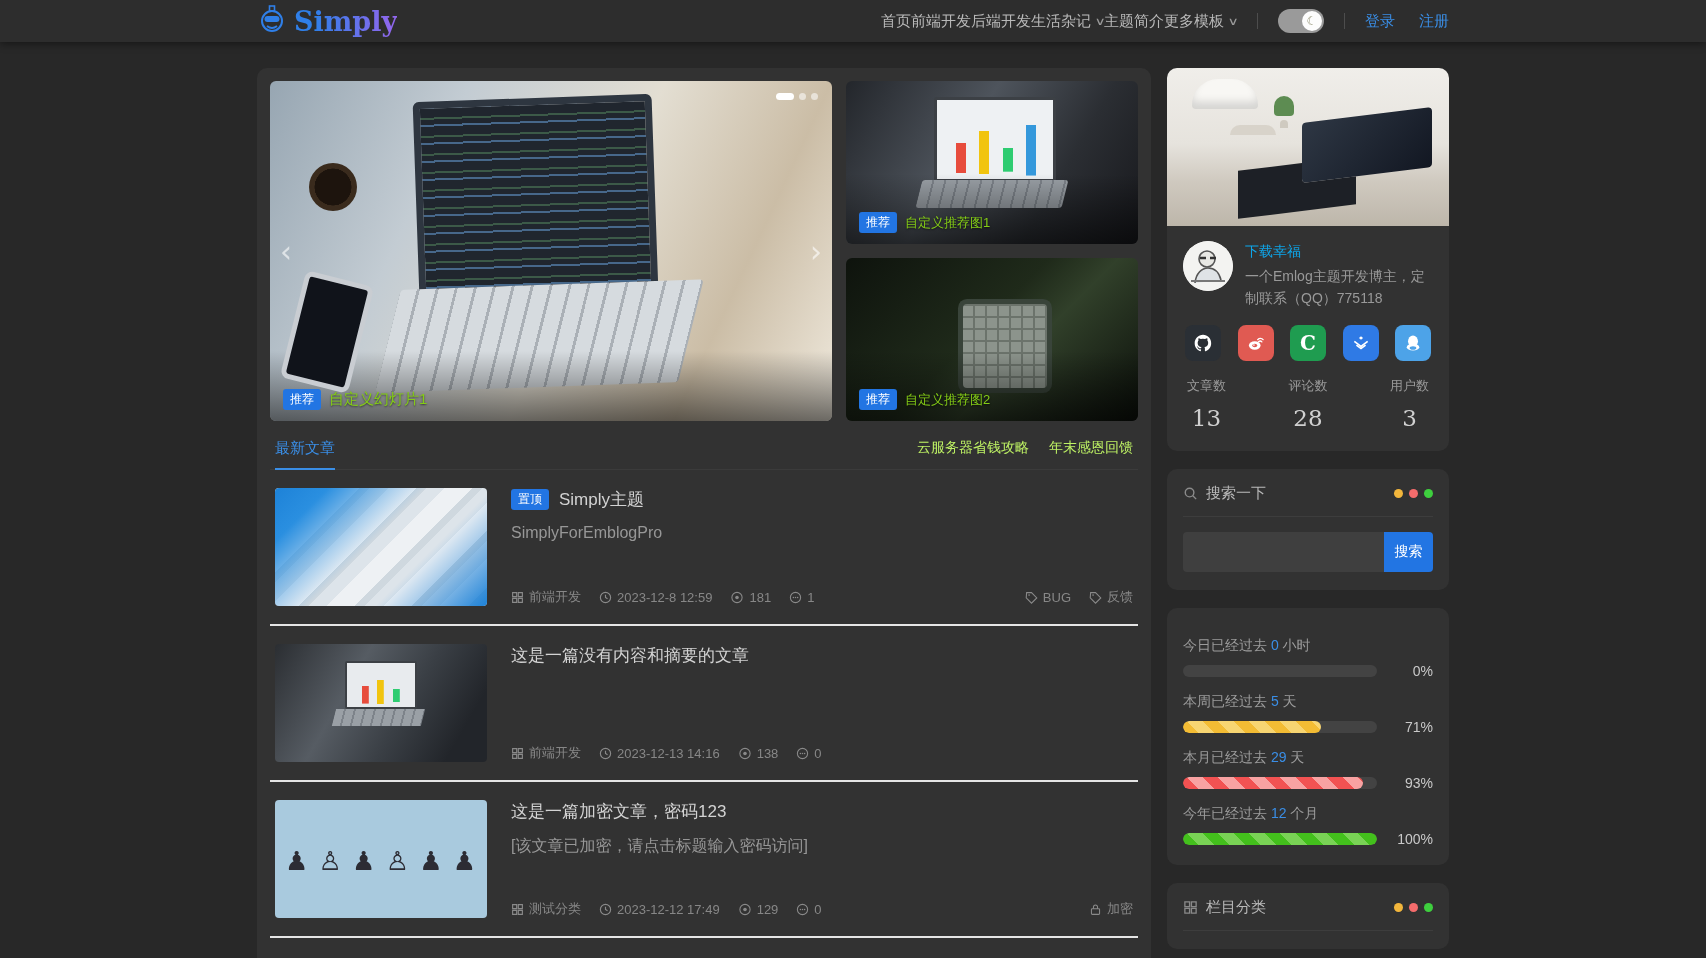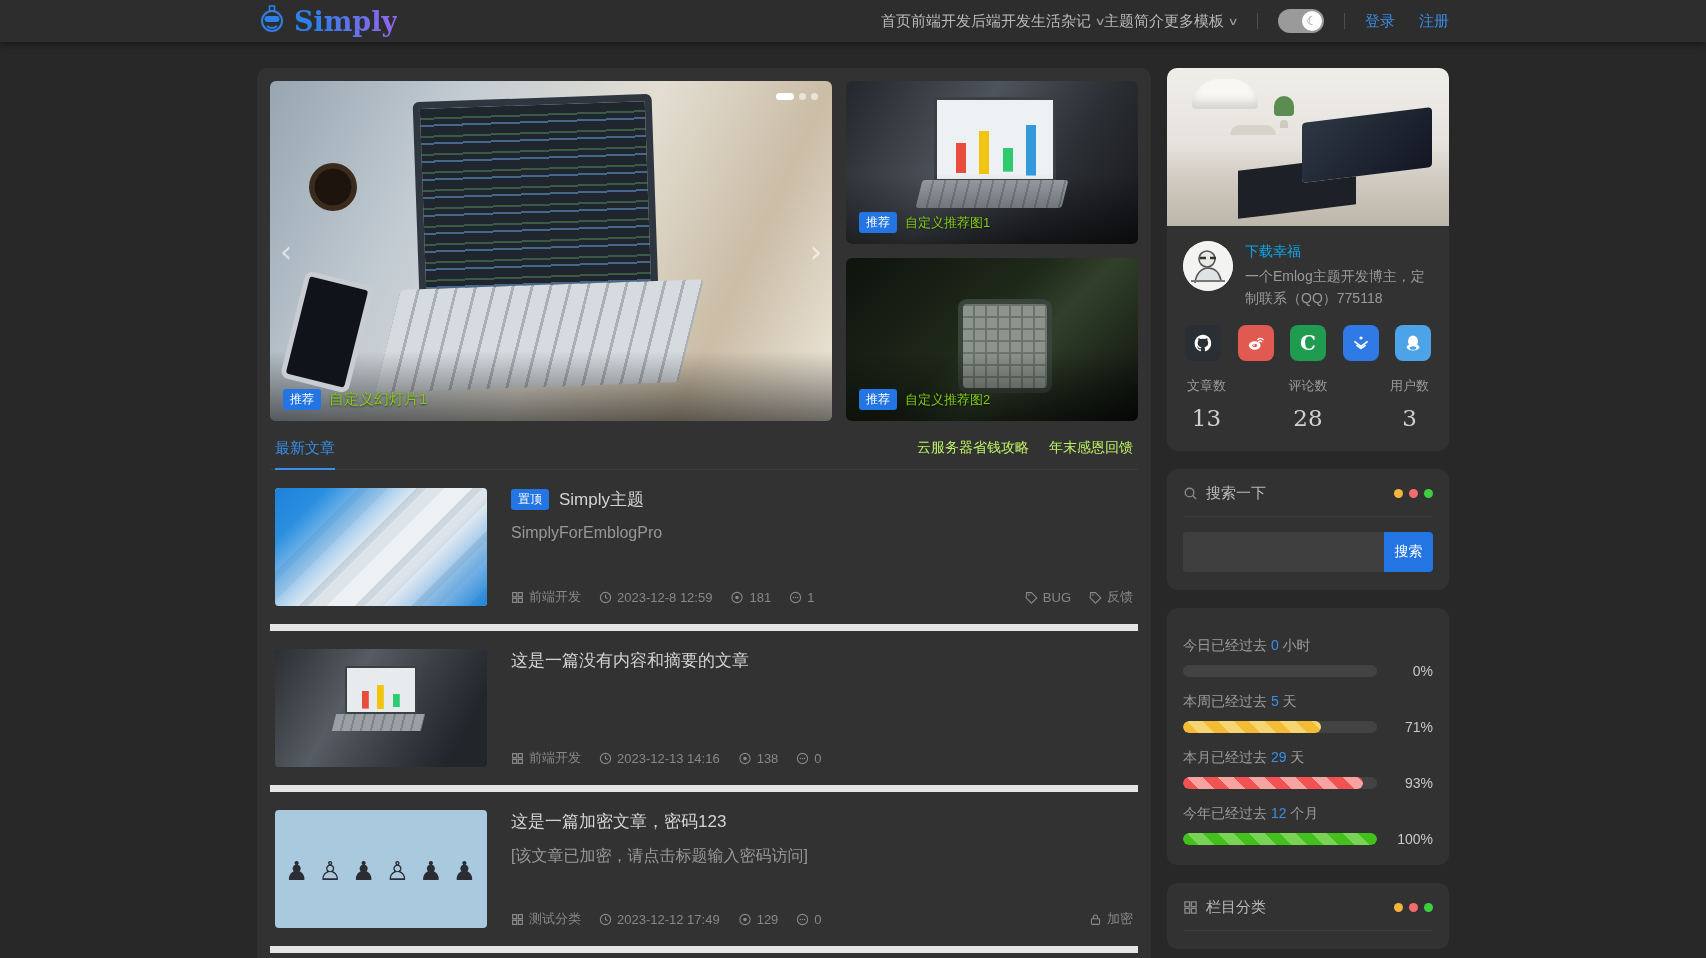--- a/index.html
+++ b/index.html
@@ -75,21 +75,21 @@
       repeating-linear-gradient(90deg,transparent 0 10px,#6b736b 10px 12px); }
 
   
   .list-tabs { display:flex; justify-content:space-between; align-items:flex-end; margin-top:18px;
     padding:0 5px 12px; border-bottom:1px solid #3b3b3b;font-family:Liberation Mono, monospace; }
   .tab-active { color:#3a8ee6; font-size:15px; padding-bottom:10px; border-bottom:2px solid #3a8ee6; margin-bottom:-13px; cursor:pointer; }
   .tab-links { display:flex; gap:20px; }
   .tab-links a { color:#bef264; font-size:14px; }
 
   
-  .post { display:flex; gap:24px; padding:18px 5px; border-bottom:7px solid #e5e5e5; }
+  .post { display:flex; gap:24px; padding:18px 5px; border-bottom:2px solid #e5e5e5; }
   .post-thumb { width:212px; height:118px; border-radius:4px; flex-shrink:0; position:relative; overflow:hidden; cursor:pointer; }
   .post-body { flex:1; display:flex; flex-direction:column; min-height:118px; }
   .post-title-row { display:flex; align-items:center; gap:10px; }
   .post-title { color:#d3d3d3; font-size:17px; cursor:pointer; }
   .post-excerpt { margin-top:13px; font-size:16px; color:#979797; }
   .post-meta { margin-top:auto; display:flex; justify-content:space-between; align-items:center;
     color:#878787; font-size:13px; }
   .meta-left,.meta-right { display:flex; align-items:center; gap:18px; }
   .m { display:flex; align-items:center; gap:5px; }
   .m svg { display:block; }

